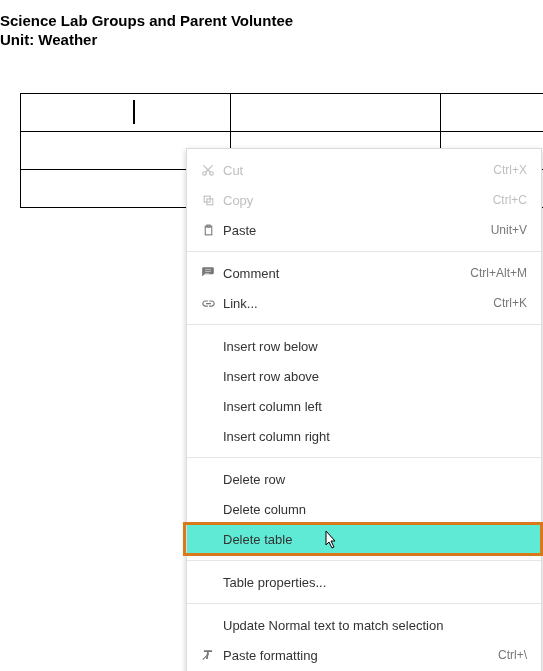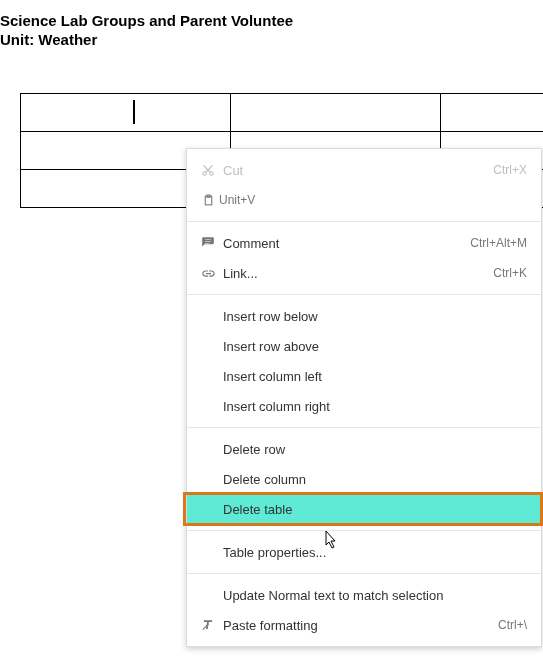--- a/index.html
+++ b/index.html
@@ -153,28 +153,39 @@
           <circle cx="6" cy="18" r="3"></circle>
           <circle cx="18" cy="18" r="3"></circle>
           <line x1="20" y1="4" x2="8.12" y2="15.88"></line>
           <line x1="4" y1="4" x2="15.88" y2="15.88"></line>
         </svg>
     </span>
     <span class="label">Cut</span>
     <span class="shortcut">Ctrl+X</span>
   </div>
 
+  <div class="menu-item disabled">
+    <span class="icon">
+      <svg width="13" height="13" viewBox="0 0 24 24" fill="none" stroke="currentColor" stroke-width="2">
+          <rect x="9" y="9" width="11" height="11"></rect>
+          <rect x="4" y="4" width="11" height="11"></rect>
+        </svg>
+    </span>
+    <span class="label">Copy</span>
+    <span class="shortcut">Ctrl+C</span>
+  </div>
 
   <div class="menu-item">
     <span class="icon">
       <svg width="13" height="13" viewBox="0 0 24 24" fill="none" stroke="currentColor" stroke-width="2">
           <rect x="6" y="4" width="12" height="16"></rect>
           <rect x="9" y="2" width="6" height="4"></rect>
         </svg>
     </span>
+    <span class="label">Paste</span>
     <span class="shortcut">Unit+V</span>
   </div>
 
   <div class="menu-sep"></div>
 
   <div class="menu-item">
     <span class="icon">
       <svg width="14" height="14" viewBox="0 0 24 24" fill="currentColor">
           <path d="M20 2H4c-1.1 0-2 .9-2 2v14l4-4h14c1.1 0 2-.9 2-2V4c0-1.1-.9-2-2-2zM7 9h10v1H7V9zm0-3h10v1H7V6zm0 6h7v1H7v-1z"></path>
         </svg>

